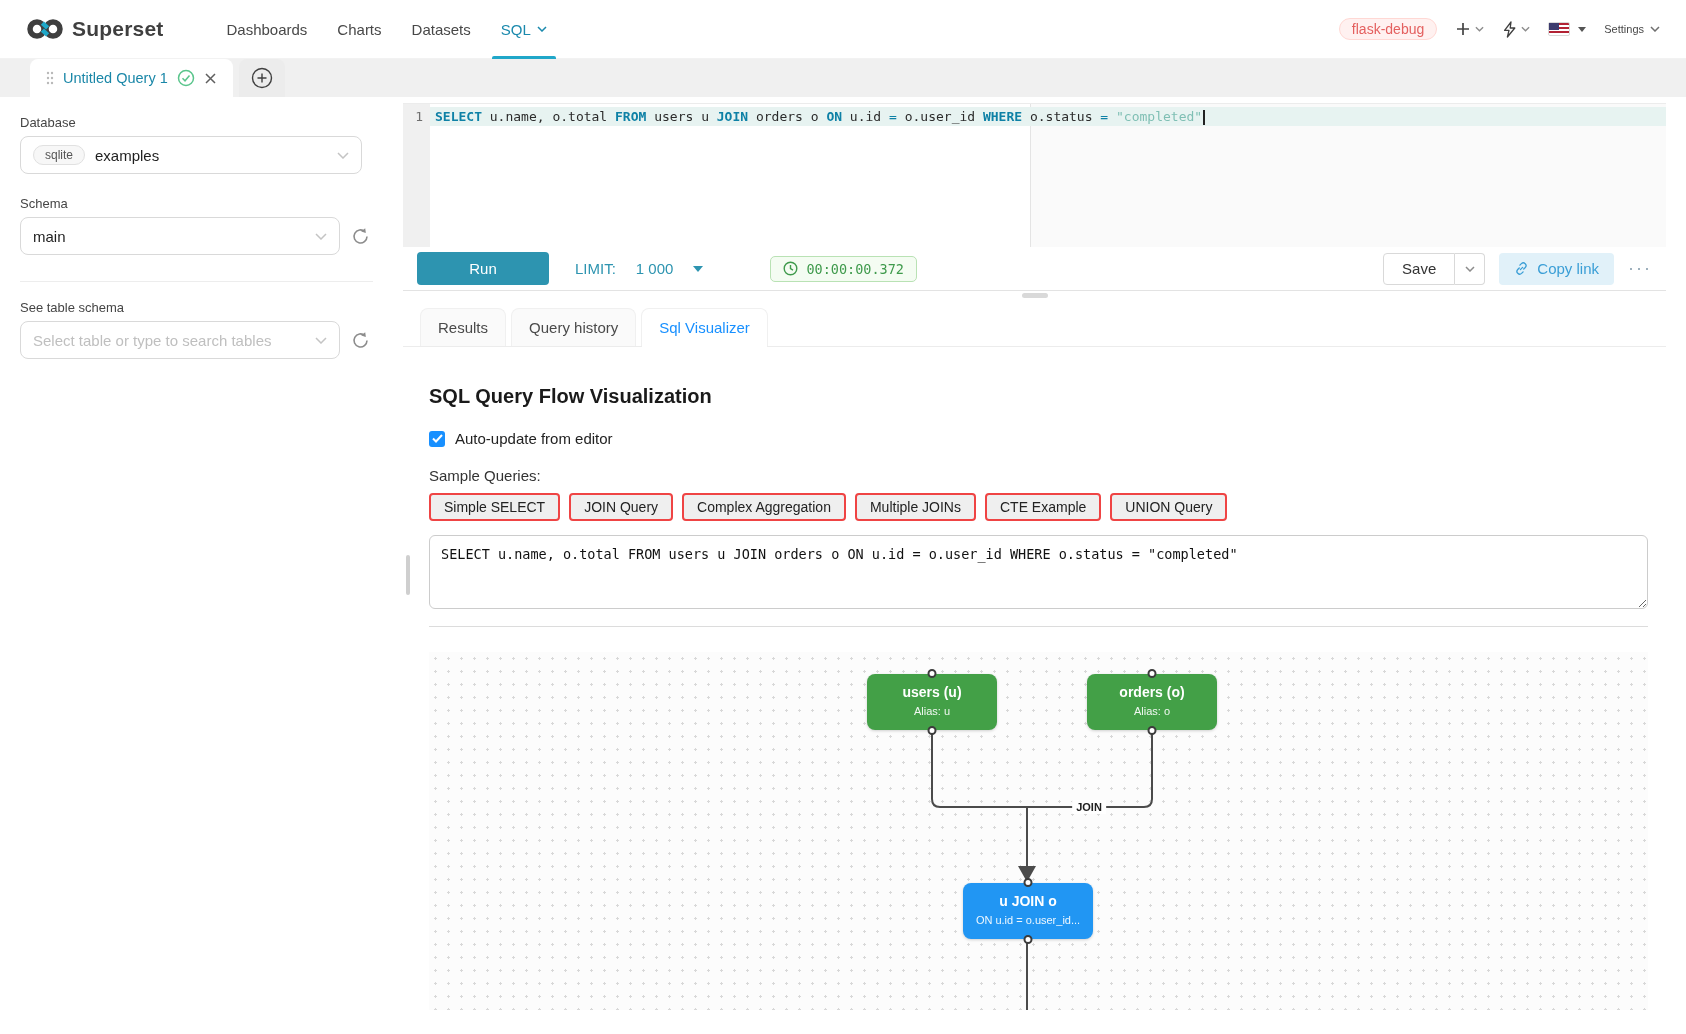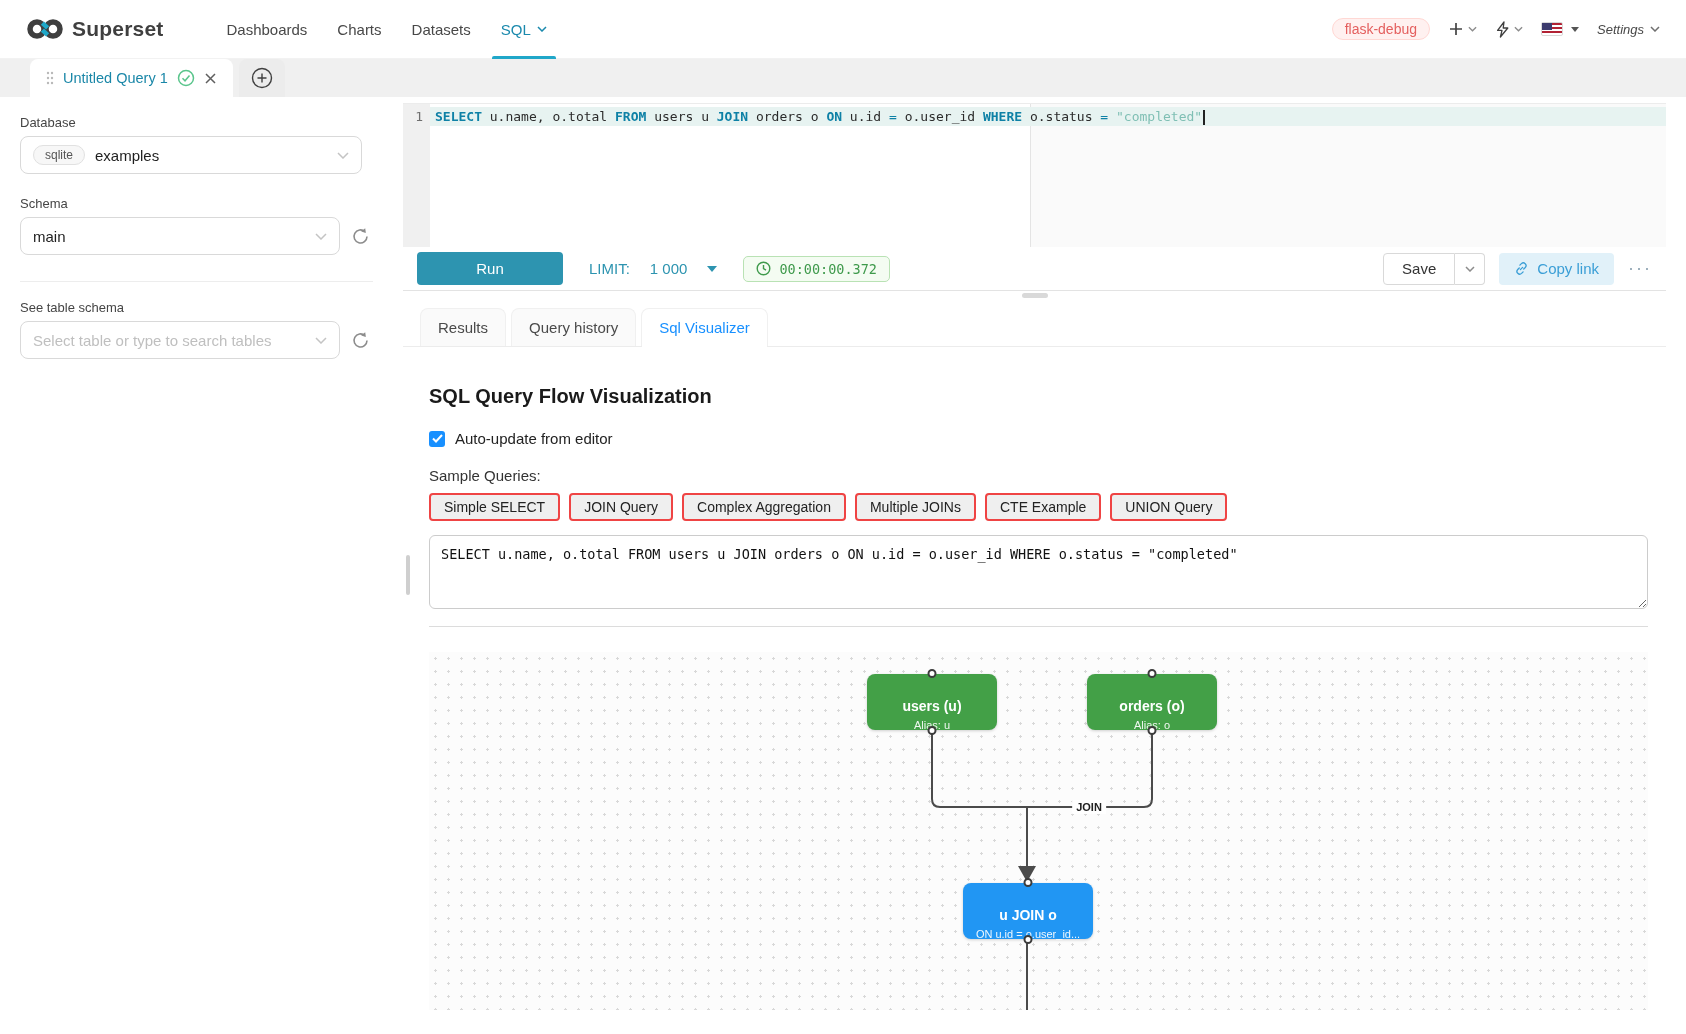--- a/index.html
+++ b/index.html
@@ -12,21 +12,21 @@
   .brand { display:flex; align-items:center; gap:8px; margin-right:30px; }
   .brand-name { font-size:21px; font-weight:700; color:#3f3f3f; letter-spacing:.2px; }
   .nav-item { font-size:15px; color:#484848; padding:0 15px; height:59px; display:flex;
               align-items:center; position:relative; cursor:pointer; }
   .nav-item.active { color:#1a89ad; gap:6px; }
   .nav-underline { position:absolute; left:6px; right:6px; bottom:0; height:3px; border-radius:2px 2px 0 0; }
   .nav-right { margin-left:auto; display:flex; align-items:center; gap:18px; }
   .env-badge { font-size:14px; color:#e4605f; background:#fff1f0; border:1px solid #ffd8d4;
                border-radius:12px; padding:2px 12px; }
   .icon-group { display:flex; align-items:center; gap:4px; cursor:pointer; }
-  .settings { display:flex; align-items:center; gap:6px; font-size:13px; color:#484848; cursor:pointer;font-style:italic; }
+  .settings { display:flex; align-items:center; gap:6px; font-size:11px; color:#484848; cursor:pointer; }
   .flag { width:22px; height:14px; border:1px solid #d9d9d9; border-radius:2px; position:relative;
           background:repeating-linear-gradient(#b22234 0 2px, #fff 2px 4px); }
   .flag .canton { position:absolute; left:0; top:0; width:10px; height:7px; background:#3c3b6e; }
   .caret-tri { width:0; height:0; border-left:4px solid transparent; border-right:4px solid transparent;
                border-top:5px solid #555; margin-left:4px; }
 
   
   .tabstrip { position:absolute; left:0; top:59px; width:1686px; height:38px; background:#f0f0f0;
               display:flex; align-items:flex-end; padding-left:30px; }
   .query-tab { background:#fff; height:38px; border-radius:8px 8px 0 0; display:flex; align-items:center;
@@ -63,28 +63,28 @@
                   border-left:1px solid #e4e4e4; pointer-events:none; }
   .active-line { position:absolute; left:0; right:0; top:3px; height:19px; background:#e7f3f1; }
   .code-line { position:relative; white-space:pre; line-height:19px; padding-left:5px; color:#2b2b2b; }
   .tk-kw { color:#0e81a6; font-weight:bold; }
   .tk-op { color:#0e81a6; }
   .tk-str { color:#7fbfb4; }
   .cursor { display:inline-block; width:2px; height:15px; background:#222; vertical-align:middle; margin-left:1px; }
 
   
   .run-bar { height:44px; border-bottom:1px solid #e3e3e3; display:flex; align-items:center; padding:0 14px; gap:26px; }
-  .run-btn { width:146px; height:33px; border:none; border-radius:4px; color:#fff; font-size:15px;
+  .run-btn { width:132px; height:33px; border:none; border-radius:4px; color:#fff; font-size:15px;
              cursor:pointer; font-family:inherit; }
   .limit { display:flex; align-items:center; gap:20px; color:#2d94b0; font-size:15px; cursor:pointer; }
   .limit-tri { width:0; height:0; border-left:5px solid transparent; border-right:5px solid transparent;
                border-top:6px solid #2d94b0; }
   .timer { display:flex; align-items:center; gap:8px; background:#f4fcf2; border:1px solid #b9e2b4;
            border-radius:5px; padding:4px 12px; color:#3f9a4c;
-           font-family:"DejaVu Sans Mono", monospace; font-size:13.5px; }
+           font-family:"DejaVu Sans Mono", monospace; font-size:13.5px;margin-left:41px; }
   .bar-right { margin-left:auto; display:flex; align-items:center; gap:14px; }
   .save-group { display:flex; }
   .save-main { height:32px; padding:0 18px; background:#fff; border:1px solid #d9d9d9; border-radius:4px 0 0 4px;
                font-size:15px; color:#333; cursor:pointer; font-family:inherit; }
   .save-caret { height:32px; width:30px; background:#fff; border:1px solid #d9d9d9; border-left:none;
                 border-radius:0 4px 4px 0; display:flex; align-items:center; justify-content:center; cursor:pointer; }
   .copylink { height:32px; display:flex; align-items:center; gap:8px; padding:0 15px; background:#e1f1f9;
               border:none; border-radius:4px; color:#3a9ed6; font-size:15px; cursor:pointer; font-family:inherit; }
   .more-dots { color:#8fa4b3; font-size:18px; letter-spacing:2px; cursor:pointer; }
   .drag-pill { position:absolute; left:50%; top:196px; transform:translateX(-50%); width:26px; height:5px;
@@ -112,21 +112,21 @@
                font-family:"DejaVu Sans Mono", monospace; font-size:13.5px; color:#111; padding:9px 11px;
                resize:both; line-height:1.4; }
   .legend-row { margin-top:16px; display:flex; align-items:center; gap:7px; font-size:15px; color:#333; }
   .legend-badge { font-size:13px; padding:3px 9px; border-radius:3px; }
   .viz-hr { border:none; border-top:1px solid #dcdcdc; margin-top:13px; width:1219px; }
 
   
   .flow-canvas { position:relative; margin-top:25px; width:1219px; height:358px; background:#fcfcfc;
                  background-image:radial-gradient(#d8d8d8 1px, transparent 1.2px); background-size:13px 13px; }
   .flow-node { position:absolute; width:130px; height:56px; border-radius:8px; color:#fff; text-align:center;
-               padding-top:24px; box-shadow:0 1px 3px rgba(0,0,0,0.18); cursor:grab; }
+               padding-top:10px; box-shadow:0 1px 3px rgba(0,0,0,0.18); cursor:grab; }
   .node-title { font-size:14px; font-weight:700; }
   .node-sub { font-size:11px; margin-top:5px; opacity:.92; }
   .node-users { left:438px; top:22px; }
   .node-orders { left:658px; top:22px; }
   .node-join { left:534px; top:231px; }
   .handle { position:absolute; left:50%; transform:translateX(-50%); width:9px; height:9px;
             background:#fff; border:2px solid #3c3c3c; border-radius:50%; }
   .handle.top { top:-5px; } .handle.bottom { bottom:-5px; }
   .edges-svg { position:absolute; left:0; top:0; }
   .edge-label { position:absolute; left:660px; top:155px; transform:translate(-50%,-50%); background:#fff;

